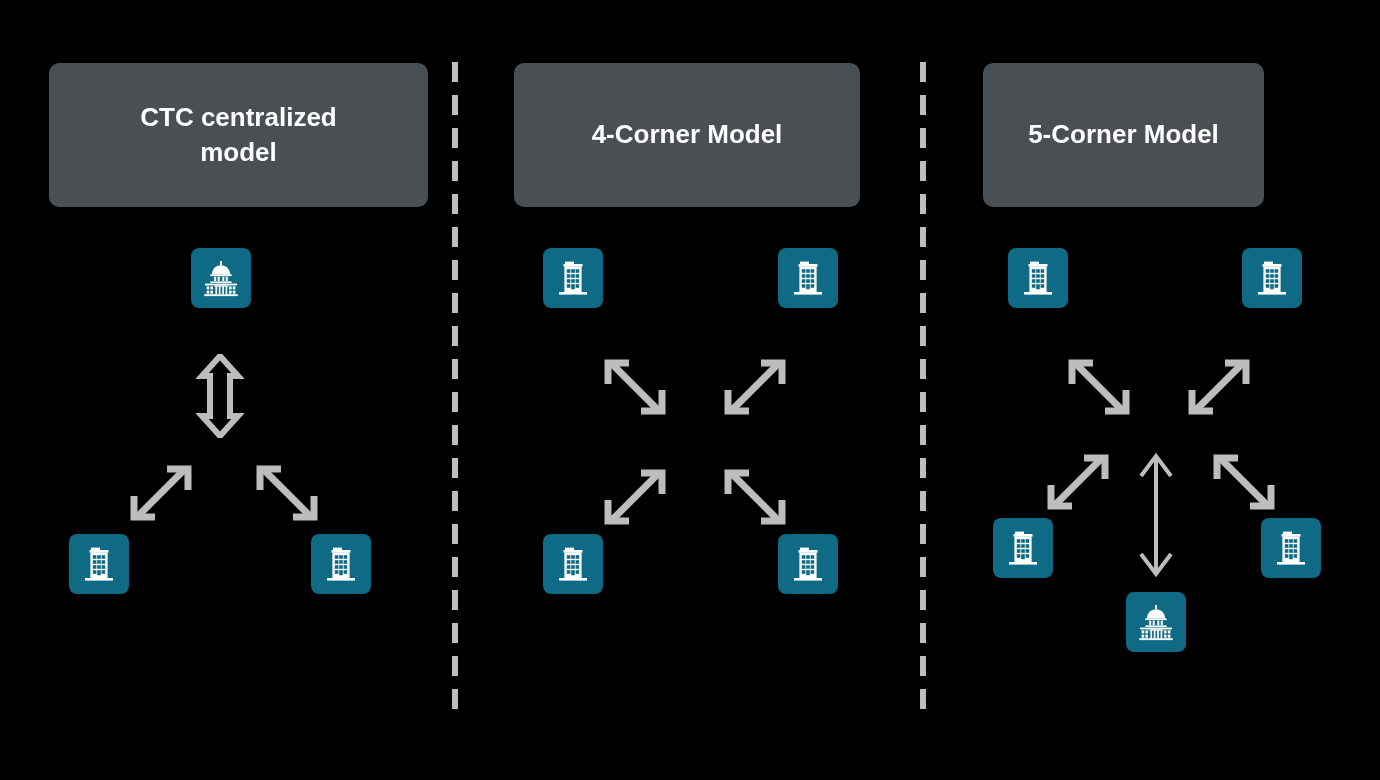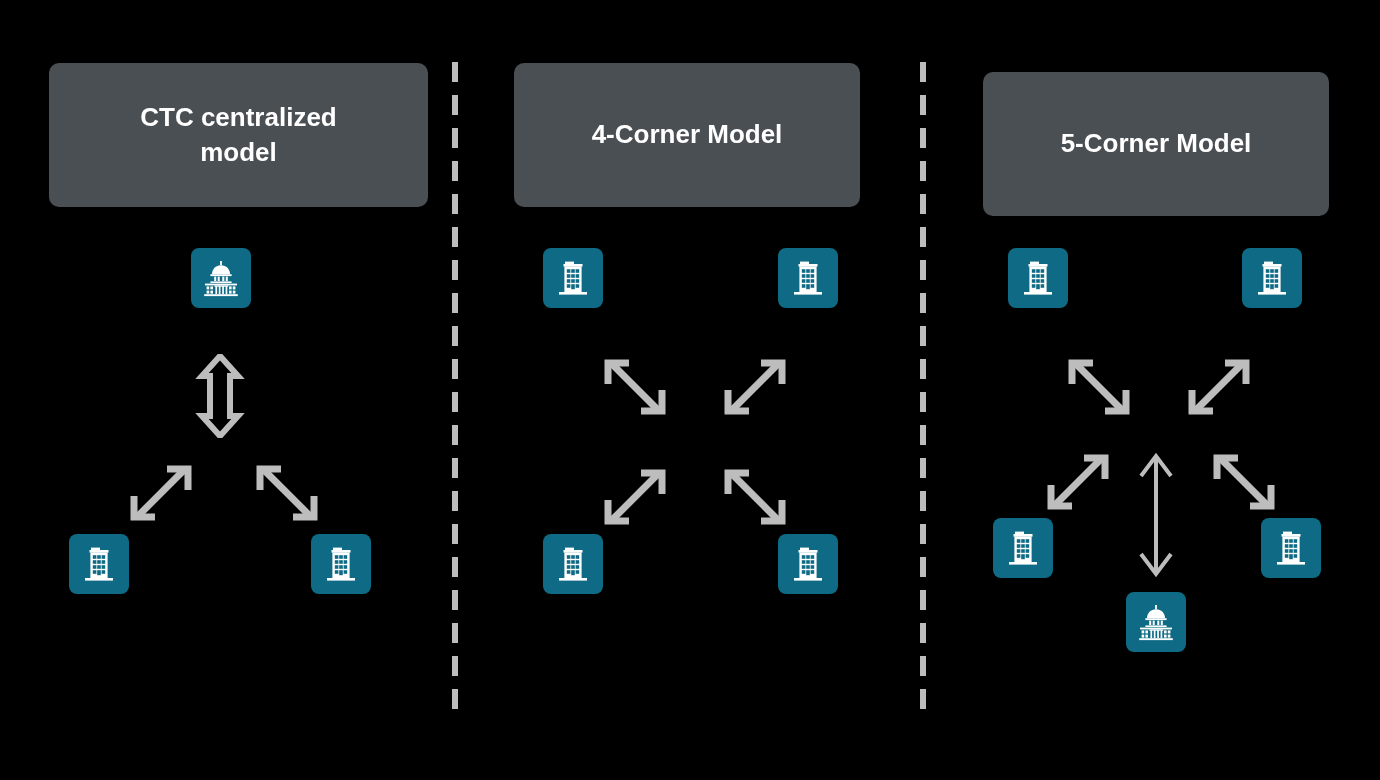--- a/index.html
+++ b/index.html
@@ -50,21 +50,21 @@
     justify-content: center;
     text-align: center;
     color: #ffffff;
     font-size: 26px;
     font-weight: bold;
     line-height: 1.35;
     padding: 10px 22px;
   }
   #header-ctc     { left: 49px;  top: 63px; width: 379px; height: 144px; }
   #header-4corner { left: 514px; top: 63px; width: 346px; height: 144px; text-align: center; }
-  #header-5corner { left: 983px; top: 72px; width: 346px; height: 144px; }
+  #header-5corner { left: 983px; top: 63px; width: 281px; height: 144px; }
 
   
   .icon-tile {
     position: absolute;
     width: 60px;
     height: 60px;
     border-radius: 8px;
     background: #0F6B85;
     display: flex;
     align-items: center;

